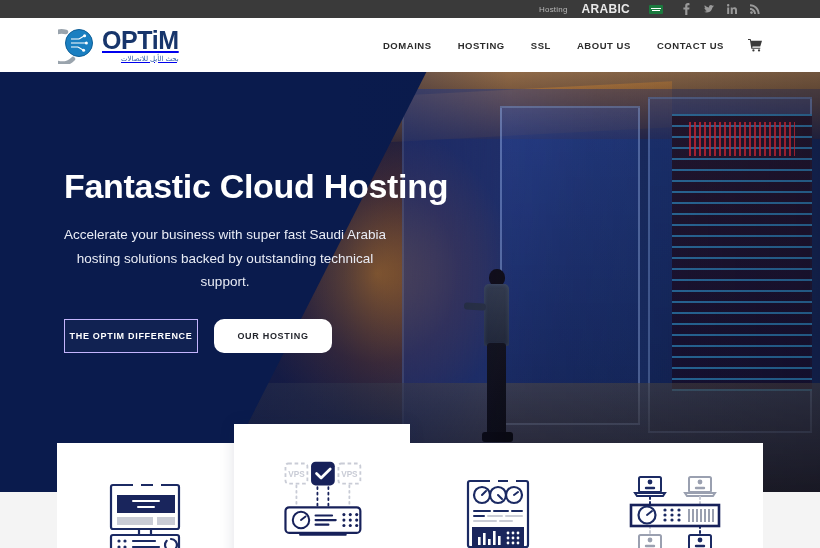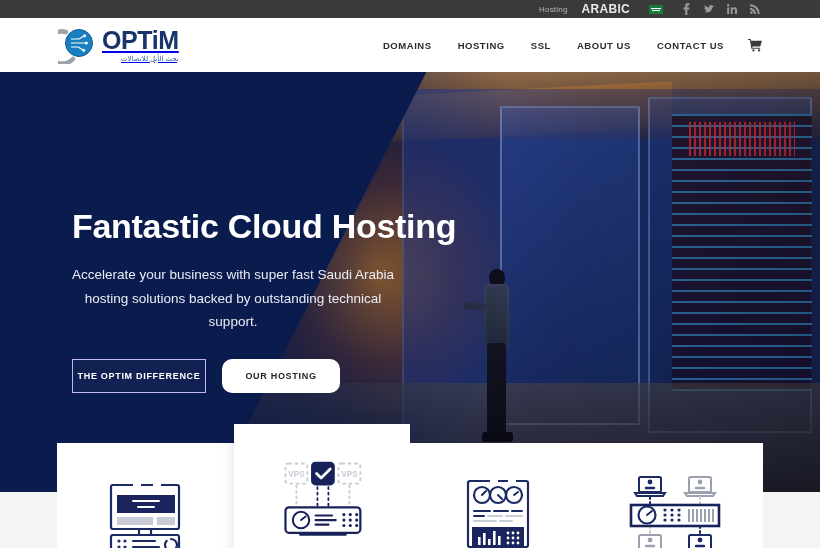--- a/index.html
+++ b/index.html
@@ -170,21 +170,21 @@
   .hero-overlay {
     position: absolute; inset: 0;
     background: #0a1b4d;
     clip-path: polygon(0 0, 52% 0, 26% 100%, 0 100%);
   }
   .hero-overlay2 {
     position: absolute; inset: 0;
     background: linear-gradient(90deg, rgba(10,27,77,.97) 0%, rgba(10,27,77,.55) 42%, rgba(8,20,55,.12) 62%, rgba(5,10,30,.3) 100%);
   }
   .hero-content {
-    position: absolute; left: 72px; top: 96px; width: 420px; z-index: 5; margin-top: 40px;
+    position: absolute; left: 64px; top: 96px; width: 420px; z-index: 5;
   }
   .hero-title {
     font-size: 34px; font-weight: bold; color: #ffffff;
     letter-spacing: -0.3px; line-height: 1.1;
   }
   .hero-sub {
     margin-top: 18px; font-size: 13.5px; color: #e9ecf5;
     line-height: 1.72; max-width: 322px; font-weight: 400; text-align: center;
   }
   .hero-buttons { margin-top: 26px; display: flex; gap: 16px; }

